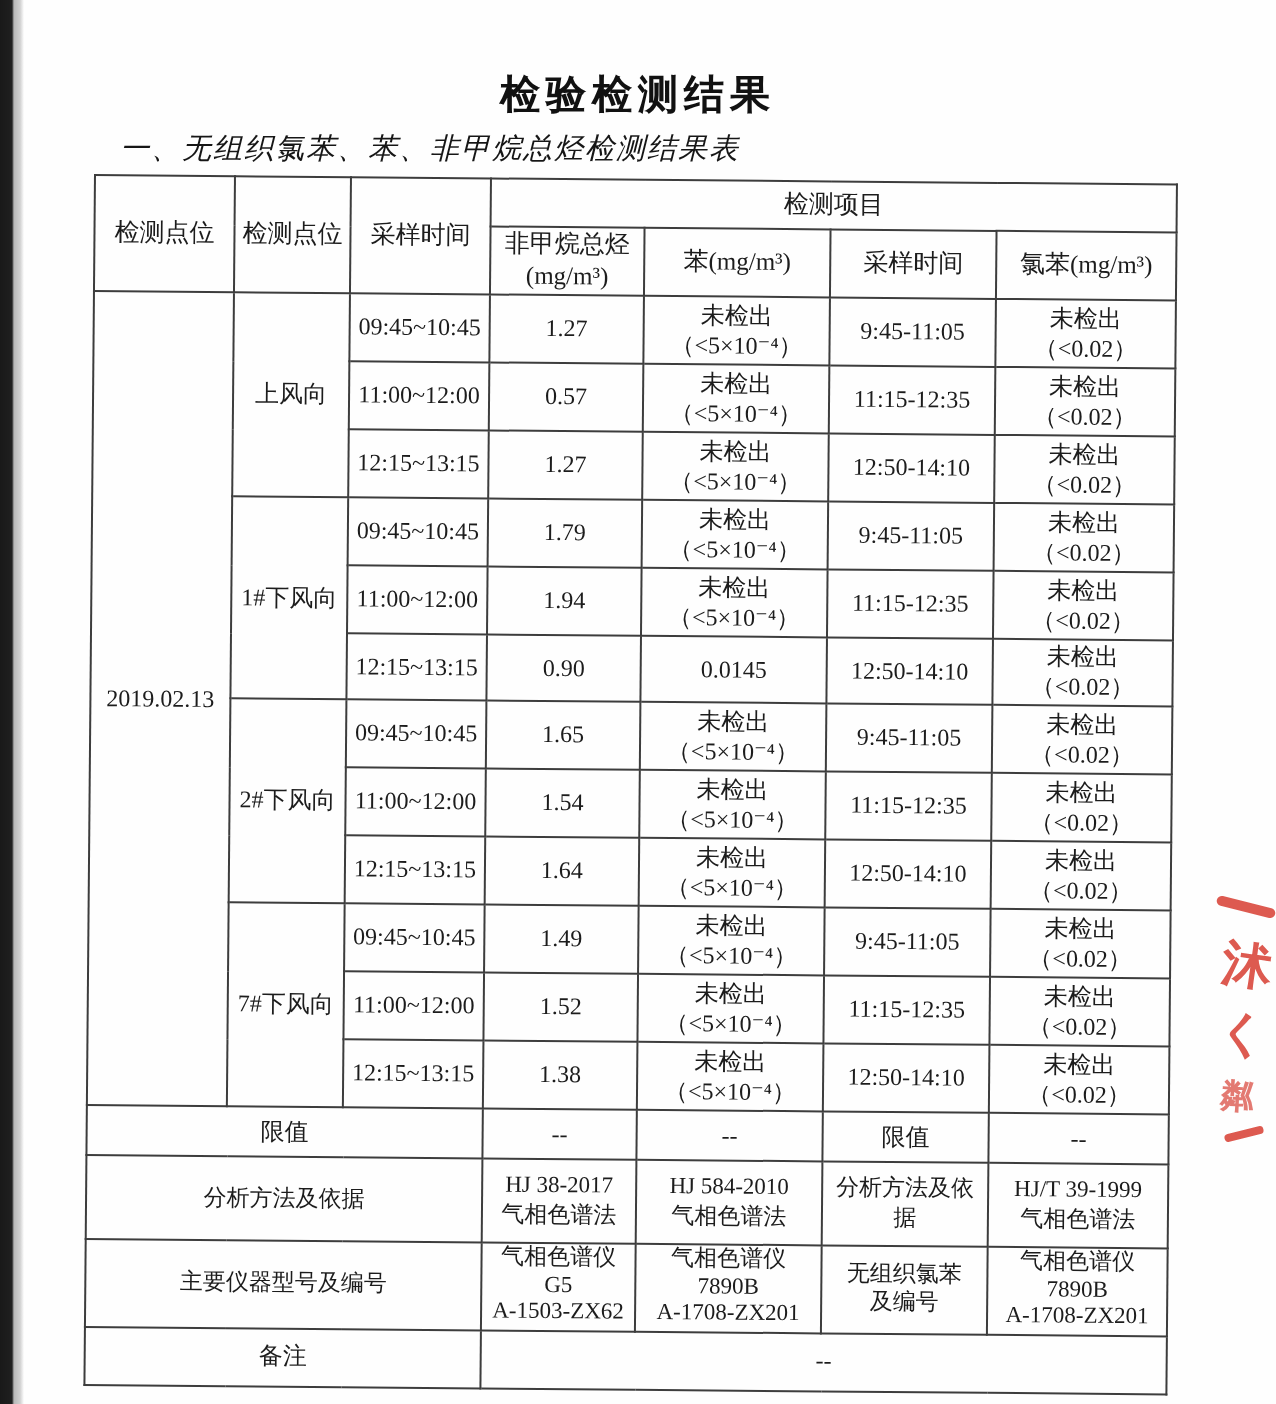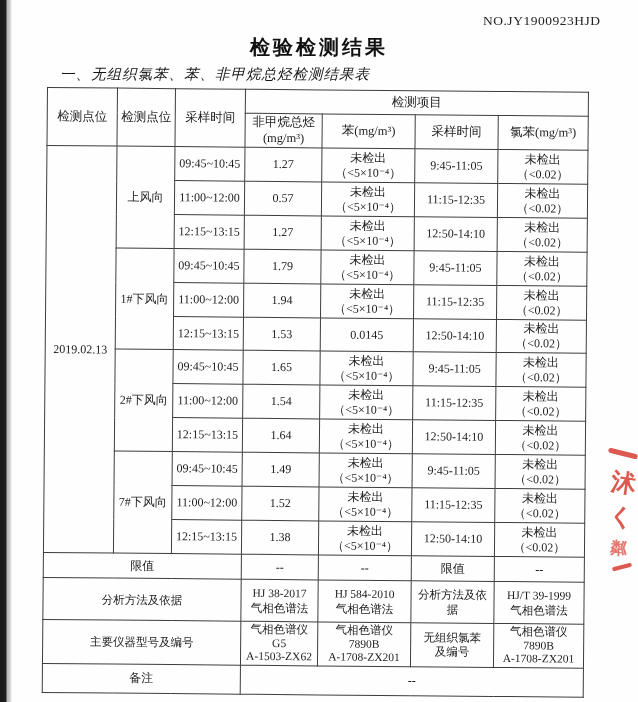--- a/index.html
+++ b/index.html
@@ -84,21 +84,20 @@
     background: #dd5a50; border-radius: 2px; transform: rotate(-14deg);
     position: absolute;
   }
 </style>
 </head>
 <body>
 
 <div class="page">
   <div class="edge-strip"></div>
 
-  <div class="doc-no">NO.JY1900923HJD</div>
   <div class="title">检验检测结果</div>
   <div class="subtitle">一、无组织氯苯、苯、非甲烷总烃检测结果表</div>
 
   <div class="table-wrap">
     <table>
       <colgroup>
         <col class="c1">
           <col class="c2">
           <col class="c3">
           <col class="c4">
@@ -160,21 +159,21 @@
         <tr class="drow">
           <td>11:00~12:00</td>
           <td>1.94</td>
           <td>未检出
 （&lt;5×10⁻⁴）</td>
           <td>11:15-12:35</td>
           <td>未检出（&lt;0.02）</td>
         </tr>
         <tr class="dshort">
           <td>12:15~13:15</td>
-          <td>1.53</td>
+          <td>0.90</td>
           <td>0.0145</td>
           <td>12:50-14:10</td>
           <td>未检出（&lt;0.02）</td>
         </tr>
 
         <tr class="drow">
           <td rowspan="3">2#下风向</td>
           <td>09:45~10:45</td>
           <td>1.65</td>
           <td>未检出

